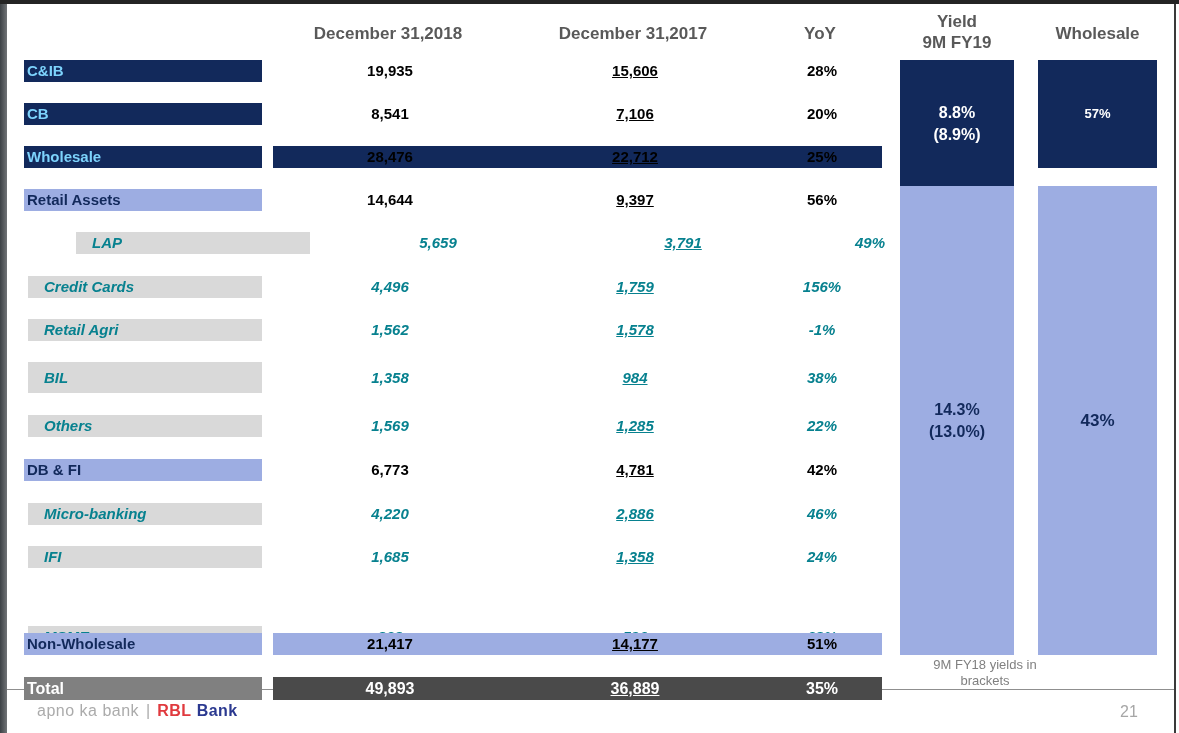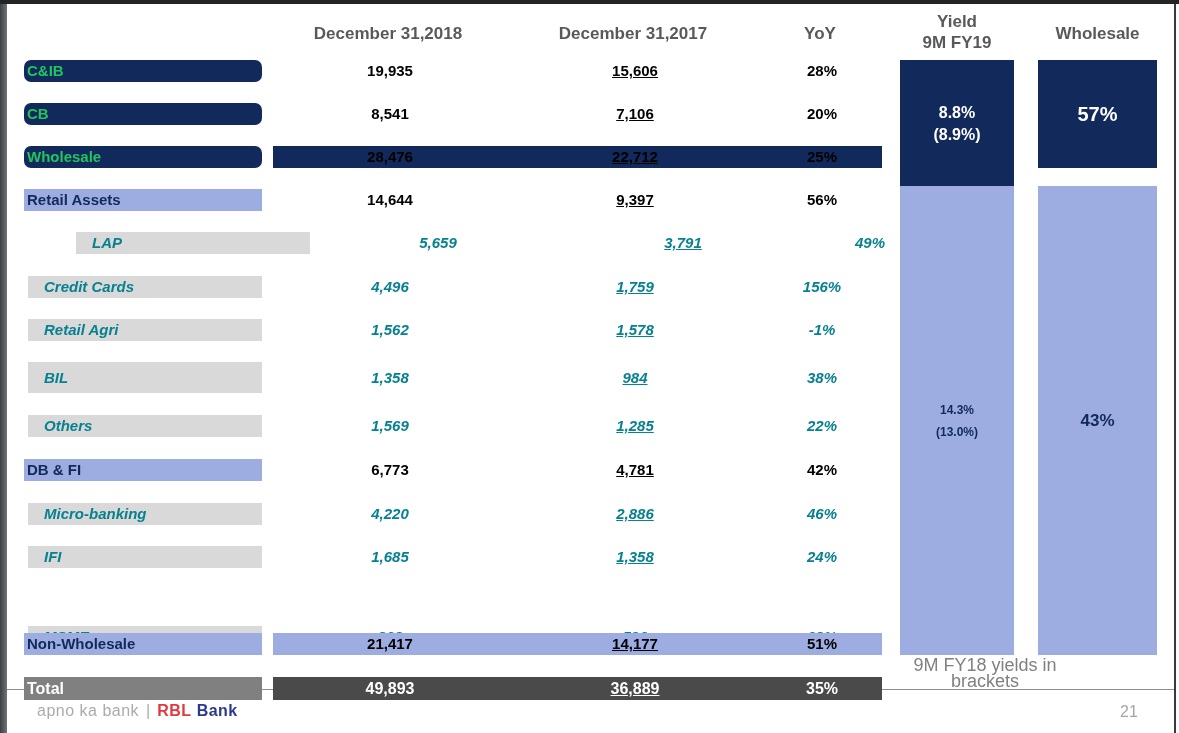--- a/index.html
+++ b/index.html
@@ -21,21 +21,21 @@
   #h2017 { left:533px; top:24px; width:200px; }
   #hyoy  { left:740px; top:24px; width:160px; }
   #hyield{ left:893px; top:11px; width:128px; line-height:21px; }
   #hprop { left:1031px; top:24px; width:133px; }
 
   
   #table-rows { position:absolute; inset:0; }
   .row { position:absolute; left:0; width:1179px; z-index:1; font-weight:bold; font-size:15px; }
   .row-label { position:absolute; top:0; bottom:0; left:24px; width:238px; padding-left:3px; box-sizing:border-box;
                white-space:nowrap; overflow:hidden; }
-  .navy-label .row-label, .navy-full .row-label { background:var(--navy); color:#22c55e;border-radius:7px; }
+  .navy-label .row-label, .navy-full .row-label { background:var(--navy); color:#7dd3fc; }
   .blue-label .row-label, .blue-full .row-label { background:var(--periwinkle); color:var(--navy); }
   .sub .row-label { left:28px; width:234px; padding-left:16px; background:var(--label_gray);
                     color:var(--teal); font-style:italic; }
   .total .row-label { background:var(--total_label); color:#ffffff; font-size:16px; }
 
   .value-bar { position:absolute; left:273px; width:609px; top:0; bottom:0; }
   .navy-full .value-bar { background:var(--navy); }
   .blue-full .value-bar { background:var(--periwinkle); }
   .total .value-bar { background:var(--total_bar); }
 
@@ -46,26 +46,26 @@
   .sub .val { color:var(--teal); font-style:italic; }
   .navy-full .val { color:#000000; }
   .total .val { color:#ffffff; font-size:16px; }
 
   
   .box { position:absolute; display:flex; flex-direction:column; justify-content:center;
          text-align:center; font-weight:bold; z-index:1; line-height:22px; }
   .box.navy { background:var(--navy); color:#ffffff; }
   .box.blue { background:var(--periwinkle); color:var(--navy); }
   #yield-wholesale     { left:900px; top:60px;  width:114px; height:128px; font-size:16px; }
-  #prop-wholesale      { left:1038px; top:60px; width:119px; height:108px; font-size:20px; }
-  #yield-nonwholesale  { left:900px; top:186px; width:114px; height:469px; font-size:12px; }
+  #prop-wholesale      { left:1038px; top:60px; width:119px; height:108px; font-size:13px; }
+  #yield-nonwholesale  { left:900px; top:186px; width:114px; height:469px; font-size:16px; }
   #prop-nonwholesale   { left:1038px; top:186px; width:119px; height:469px; font-size:17px; }
 
   #yield-note { position:absolute; left:880px; top:657px; width:210px; text-align:center;
-                font-size:18px; line-height:16px; color:#808080; z-index:1; }
+                font-size:13px; line-height:16px; color:#808080; z-index:1; }
 
   
   #footer-line { position:absolute; left:7px; top:689px; width:1168px; height:1px; background:#8f8f8f; z-index:0; }
   #footer-logo { position:absolute; left:37px; top:702px; font-size:16px; z-index:2; white-space:nowrap; }
   #footer-logo .tagline { color:#ababab; letter-spacing:0.5px; }
   #footer-logo .sep { color:#ababab; margin:0 7px; font-weight:normal; }
   #footer-logo .brand-red { color:var(--brand_red); font-weight:bold; letter-spacing:0.5px; }
   #footer-logo .brand-navy { color:var(--brand_navy); font-weight:bold; margin-left:5px; letter-spacing:0.5px; }
   #page-number { position:absolute; left:1120px; top:703px; width:45px; text-align:left;
                  font-size:16px; color:#a6a6a6; z-index:2; }

